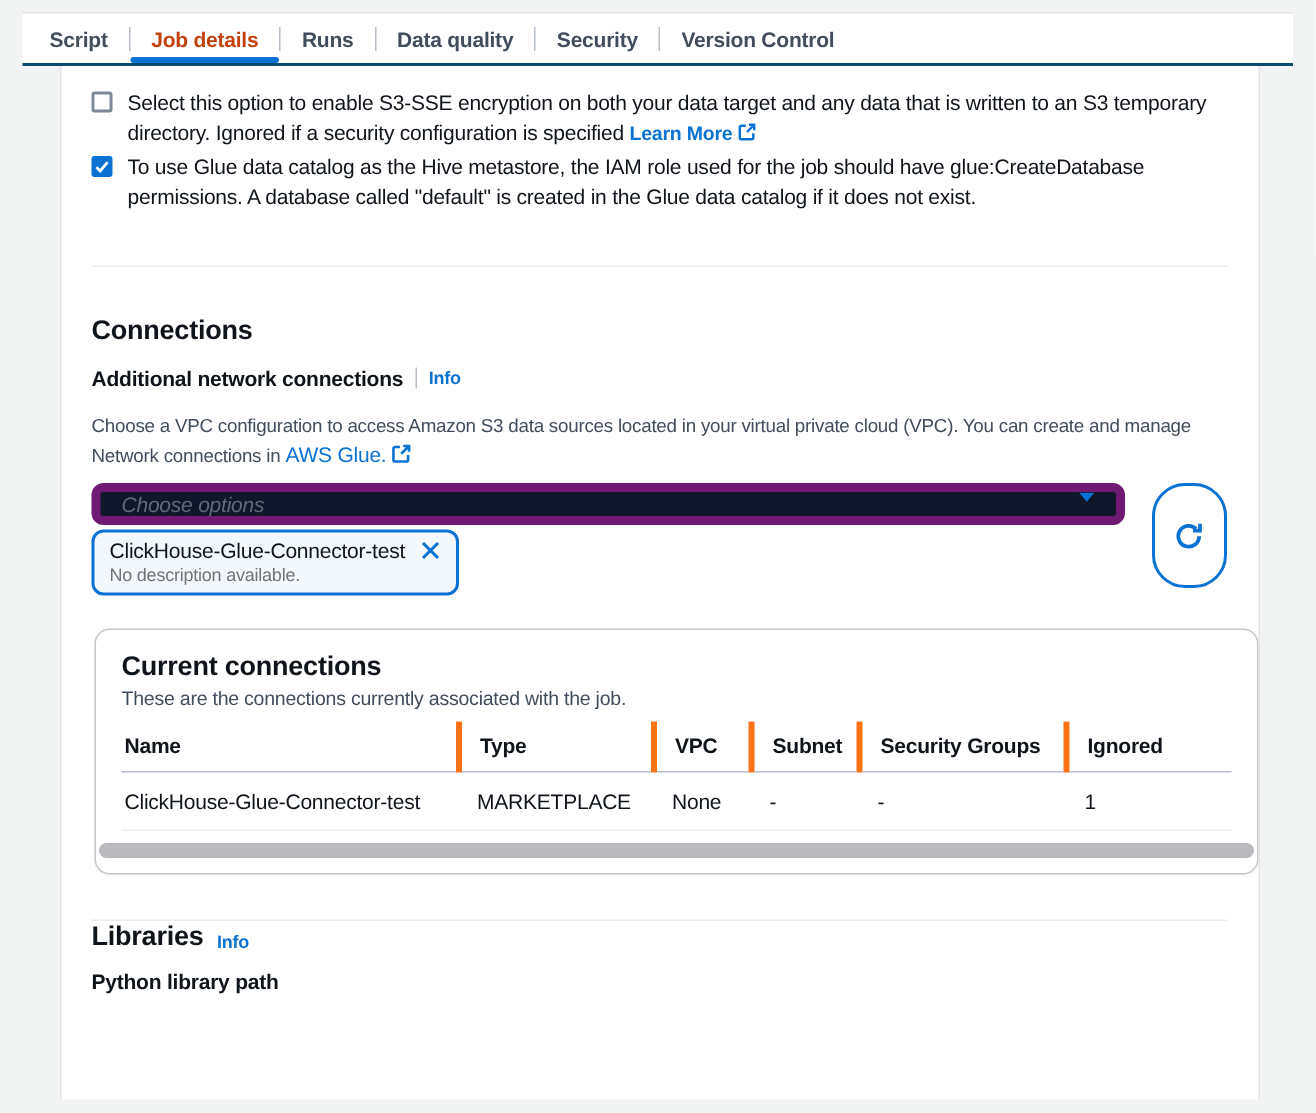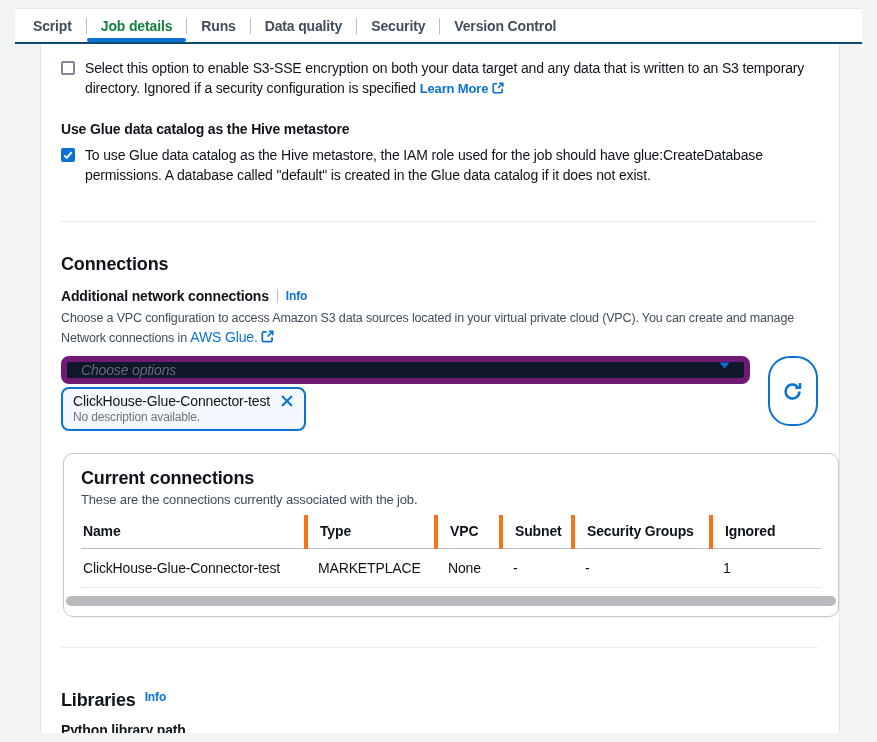--- a/index.html
+++ b/index.html
@@ -28,21 +28,21 @@
     position: relative;
     display: flex;
     align-items: center;
     padding: 0 14px;
     font-size: 14px;
     font-weight: bold;
     color: #414d5c;
     cursor: pointer;
     white-space: nowrap;
   }
-  .tab.active { color: #15803d; text-align: right; }
+  .tab.active { color: #c2410c; text-align: right; }
   .tab.active::after {
     content: "";
     position: absolute;
     left: 0; right: 0; bottom: 0;
     height: 4px;
     border-radius: 2px;
     background: #0972d3;
   }
   .tab-divider {
     width: 1px; height: 16px;
@@ -94,21 +94,21 @@
   .field-label-row { display: flex; align-items: center; margin-top: 13px; }
   .field-label { font-size: 14px; font-weight: bold; color: #0f141a; }
   .v-div { width: 1px; height: 14px; background: #b6bec9; margin: 0 8px; }
   a.info {
     color: #0972d3;
     font-size: 12px;
     font-weight: bold;
     text-decoration: none;
     cursor: pointer;
   }
-  p.desc { font-size: 12.5px; line-height: 19px; color: #414d5c; margin-top: 5px; max-width: 758px; }
+  p.desc { font-size: 12.5px; line-height: 19px; color: #414d5c; margin-top: 15px; max-width: 758px; }
   .glue-link { color: #0972d3; font-size: 14px; text-decoration: none; cursor: pointer; white-space: nowrap; }
   
   .select-row { display: flex; margin-top: 8px; }
   .select-col { width: 697px; }
   .select {
     height: 28px;
     border: 6px solid #701a75;
     border-radius: 8px;
     background: #0f172a;
     display: flex;
@@ -175,21 +175,21 @@
     overflow: hidden;
   }
   .conn-table td:first-child { padding-left: 2px; }
   .h-scrollbar {
     height: 10px;
     background: #b9b9be;
     border-radius: 6px;
     margin: 8px -15px 5px -15px;
     cursor: pointer;
   }
-  .lib-head { display: flex; align-items: flex-start; gap: 9px; margin-top: 42px; }
+  .lib-head { display: flex; align-items: flex-end; gap: 9px; }
   .lib-head h2 { font-size: 18px; font-weight: bold; margin: 0; }
   .py-label { font-size: 14px; font-weight: bold; margin-top: 11px; }
 </style>
 </head>
 <body>
 
 <nav class="tabbar">
   <div class="tab">
       <span>Script</span>
     </div>
@@ -224,21 +224,20 @@
       <a class="learn-more"><span>Learn More</span>
         <svg class="ext-icon" width="12" height="12" viewBox="0 0 12 12" fill="none" stroke="#0972d3" stroke-width="1.6">
             <path d="M10.2 6.8v3a1 1 0 0 1-1 1H2.2a1 1 0 0 1-1-1V2.8a1 1 0 0 1 1-1h3"></path>
             <path d="M7.2 1.2h3.6v3.6"></path>
             <path d="M10.6 1.4 6 6"></path>
           </svg>
       </a>
     </p>
   </div>
 
-  <h3 class="sub-heading">Use Glue data catalog as the Hive metastore</h3>
   <div class="checkbox-row">
     <span class="checkbox checked">
       <svg width="10" height="10" viewBox="0 0 12 12" fill="none" stroke="#ffffff" stroke-width="2.2">
           <path d="M1.5 6.5 4.5 9.5 10.5 2.5"></path>
         </svg>
     </span>
     <p>To use Glue data catalog as the Hive metastore, the IAM role used for the job should have glue:CreateDatabase permissions. A database called "default" is created in the Glue data catalog if it does not exist.</p>
   </div>
 
   <hr class="divider">

